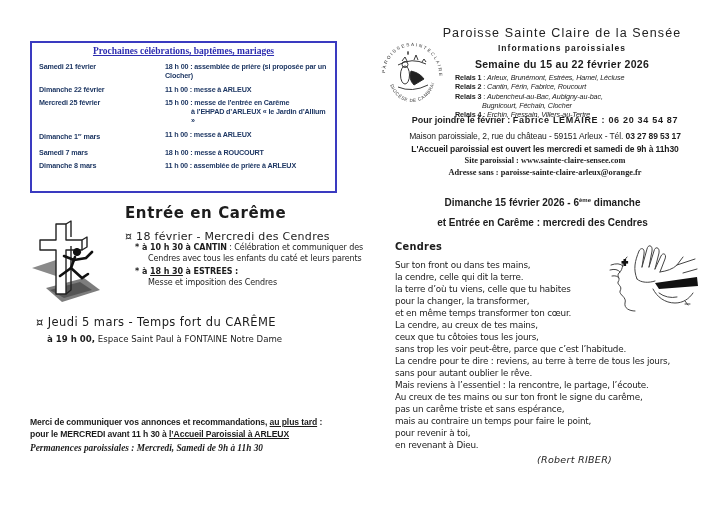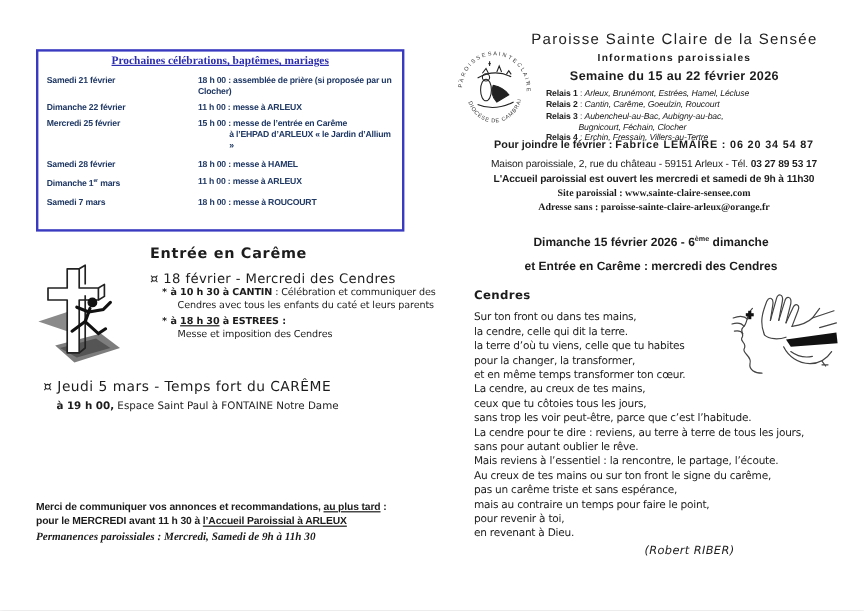--- a/index.html
+++ b/index.html
@@ -22,21 +22,21 @@
   .srow{display:grid;grid-template-columns:110px 1fr;column-gap:16px;
     color:#1f3864;font-size:7.2px;font-weight:600;letter-spacing:-.15px;
     line-height:9px;margin-bottom:4.5px;}
   .srow .det2{padding-left:26px;}
   .mt1{margin-top:3px;} .mt2{margin-top:7px;}
   sup{font-size:.6em;}
   
   .comic{font-family:"DejaVu Sans",sans-serif;}
   .careme{position:absolute;left:30px;top:204px;width:335px;}
   .cross-art{position:absolute;left:0px;top:12px;}
-  .careme-title{margin-left:95px;font-size:12px;font-weight:bold;letter-spacing:.6px;}
+  .careme-title{margin-left:95px;font-size:15px;font-weight:bold;letter-spacing:.6px;}
   .event1{margin-left:95px;margin-top:8px;font-size:11px;letter-spacing:.3px;}
   .sub{margin-left:112px;font-size:8px;line-height:10.5px;letter-spacing:-.1px;}
   .sub .star{font-weight:bold;margin-left:-7px;padding-right:3px;}
   .sub .b{font-weight:bold;text-align:center;}
   .sub .u{font-weight:bold;text-decoration:underline;}
   .subline2{margin-left:118px;font-size:8px;line-height:10.5px;letter-spacing:-.1px;}
   .event2{position:absolute;left:36px;top:315px;font-size:11.5px;letter-spacing:.4px;}
   .event2-detail{position:absolute;left:47px;top:334px;font-size:8.6px;}
   .event2-detail .b{font-weight:bold;}
   .notes{position:absolute;left:30px;top:416px;width:320px;}
@@ -87,31 +87,31 @@
         <span>Dimanche 22 février</span>
         <span>11 h 00 : messe à ARLEUX</span>
       </div>
       <div class="srow mt1">
         <span>Mercredi 25 février</span>
         <span>
           <span>15 h 00 : messe de l’entrée en Carême</span>
           <span class="det2" style="display:block">à l’EHPAD d’ARLEUX   « le Jardin d’Allium »</span>
         </span>
       </div>
-      <div class="srow mt2">
-        <span>Samedi 28 février</span>
-        <span>18 h 00 : messe à HAMEL</span>
-      </div>
       <div class="srow">
         <span><span>Dimanche 1</span><sup>er</sup><span> mars</span></span>
         <span>11 h 00 : messe à ARLEUX</span>
       </div>
       <div class="srow mt2">
         <span>Samedi 7 mars</span>
         <span>18 h 00 : messe à ROUCOURT</span>
+      </div>
+      <div class="srow">
+        <span>Dimanche 8 mars</span>
+        <span>11 h 00 : assemblée de prière à ARLEUX</span>
       </div>
     </div>
   </div>
 
   <div class="careme comic">
 
     <svg class="cross-art" width="78" height="90" viewBox="0 0 78 90">
       <polygon points="2,52 26,44 26,60" fill="#8a8a8a"></polygon>
       <polygon points="16,72 54,62 70,74 32,86" fill="#7d7d7d"></polygon>
       <polygon points="20,74 50,66 62,74 34,82" fill="#555"></polygon>
@@ -188,21 +188,21 @@
   </svg>
 
   <div class="rheader">
     <div class="rtitle">Paroisse Sainte Claire de la Sensée</div>
     <div class="rsub">Informations paroissiales</div>
     <div class="rweek">Semaine du 15 au 22 février 2026</div>
   </div>
 
   <div class="relais">
     <div><b>Relais 1</b><span> : </span><i>Arleux, Brunémont, Estrées, Hamel, Lécluse</i></div>
-    <div><b>Relais 2</b><span> : </span><i>Cantin, Carême, Goeulzin, Roucourt</i></div>
+    <div><b>Relais 2</b><span> : </span><i>Cantin, Férin, Fabrice, Roucourt</i></div>
     <div><b>Relais 3</b><span> : </span><i>Aubencheul-au-Bac, Aubigny-au-bac,</i>
       <div class="cont"><i>Bugnicourt, Féchain, Clocher</i></div>
     </div>
     <div><b>Relais 4</b><span> : </span><i>Erchin, Fressain, Villers-au-Tertre</i></div>
   </div>
 
   <div class="priest">
     <span>Pour joindre le février : </span><span class="val">Fabrice LEMAIRE : 06 20 34 54 87</span>
   </div>
 

